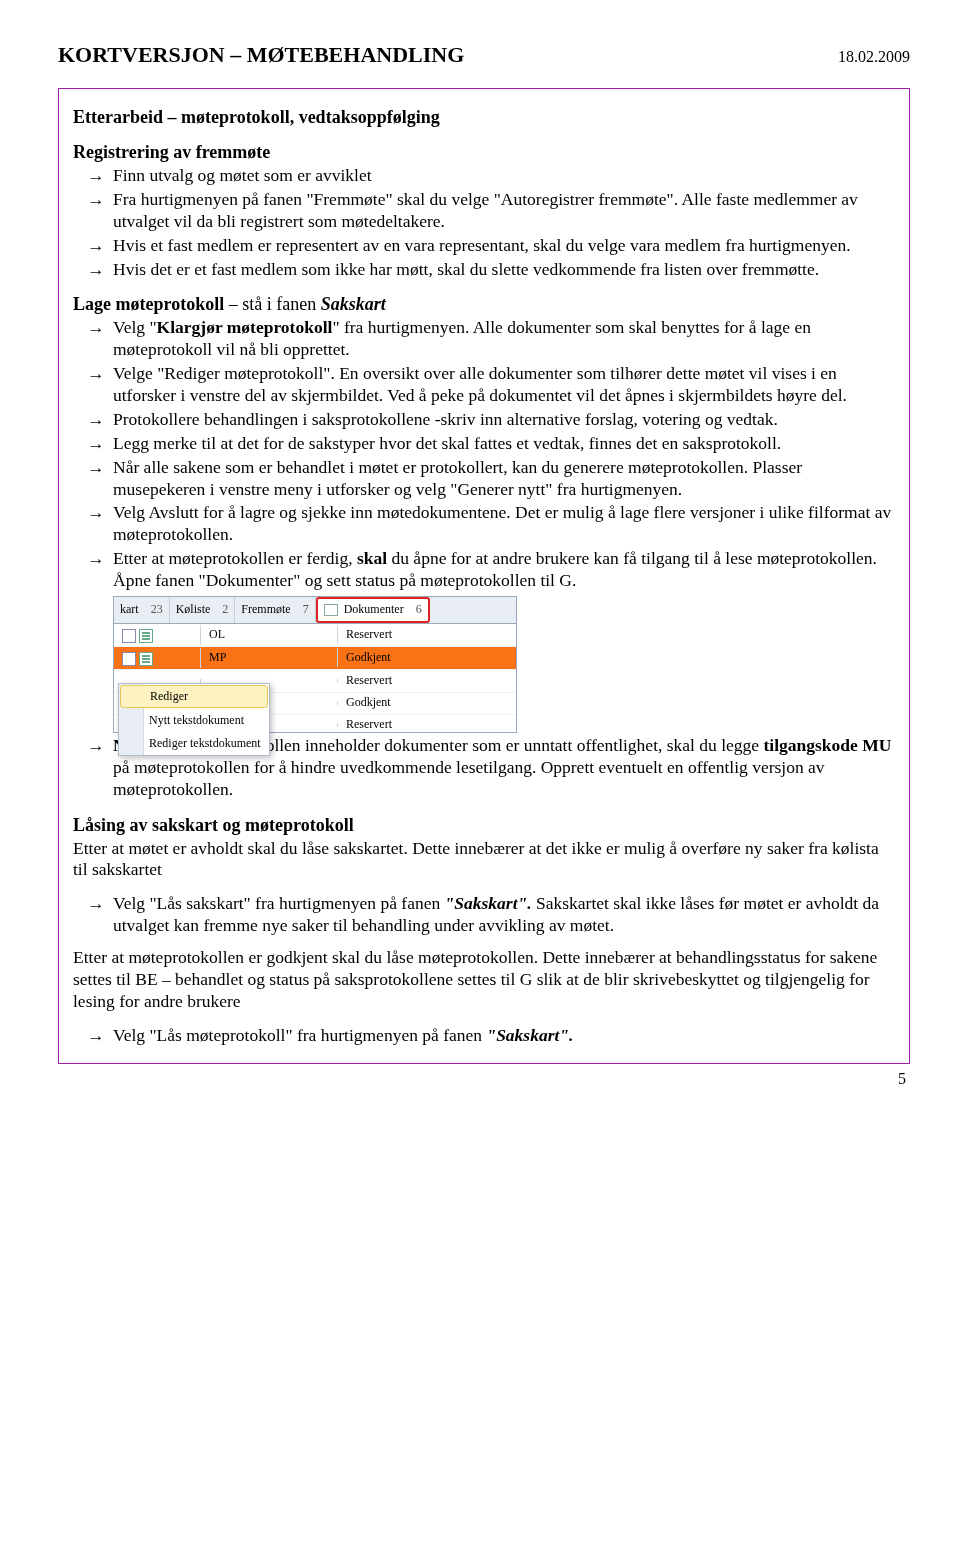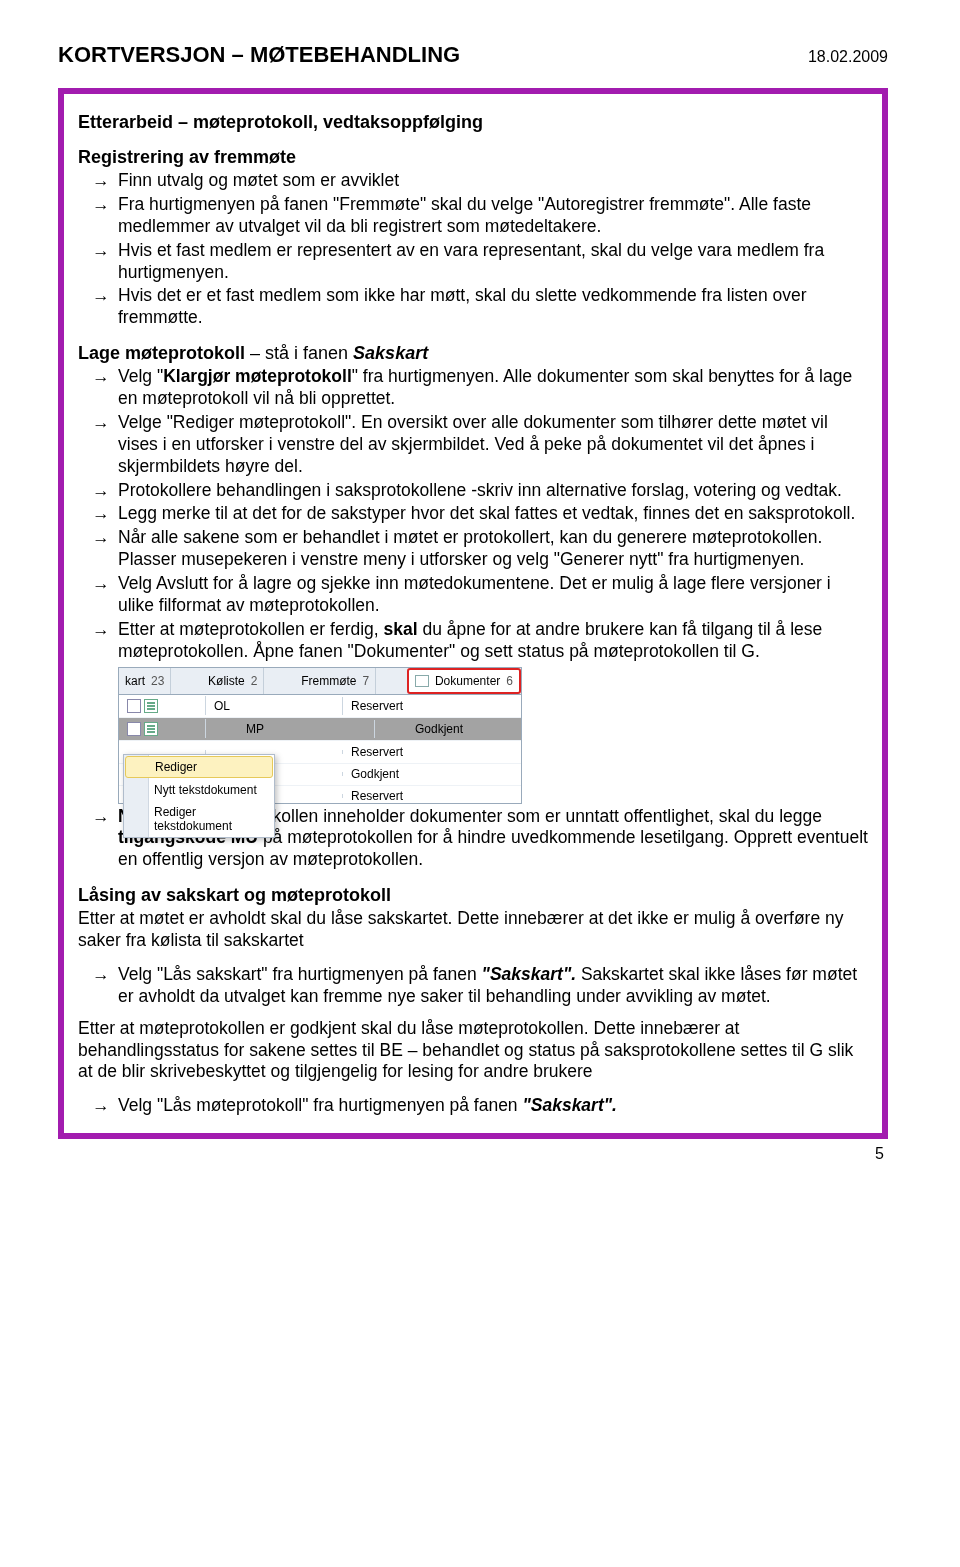--- a/index.html
+++ b/index.html
@@ -4,39 +4,40 @@
 <style>
   body {
     margin: 0;
     padding: 0;
     font-family: Arial, Helvetica, sans-serif;
     background: #fff;
     color: #000;
     width: 960px;
   }
   .page {
-    padding: 42px 72px 30px 58px;
+    padding: 42px 50px 30px 58px;
     box-sizing: border-box;
     width: 960px;
+    font-family: Liberation Serif, serif;
   }
   .header-row {
     display: flex;
     justify-content: space-between;
     align-items: baseline;
     margin-bottom: 20px;
   }
   .header-title {
     font-size: 22px;
     font-weight: bold;
   }
   .header-date {
     font-size: 16px;
   }
   .content-box {
-    border: 6px solid #a21caf;
+    border: 1px solid #a21caf;
     padding: 18px 14px 14px 14px;
   }
   .section-title {
     font-size: 18px;
     font-weight: bold;
     margin: 0 0 14px 0;
   }
   .sub-title {
     font-size: 18px;
     font-weight: bold;
@@ -70,40 +71,39 @@
     margin: 4px 0 2px 40px;
   }
   .tabbar {
     display: flex;
     align-items: center;
     height: 26px;
     background: #e9eef4;
     border: 1px solid #9ab;
     width: 402px;
     font-size: 12px;
-    justify-content: space-between;
   }
   .tab {
     display: flex;
     align-items: center;
     padding: 0 6px;
     height: 100%;
     border-right: 1px solid #c4cfda;
     gap: 4px;
     white-space: nowrap;
   }
   .tab.active {
     background: #fff;
     border: 2px solid #d22;
     border-radius: 3px;
     margin: -2px 0;
     box-sizing: border-box;
     height: 26px;
   }
-  .tab-count { color: #555; margin-left: 2px; }
+  .tab-count { color: #555; margin-left: 8px; }
   .panel-body {
     width: 402px;
     border: 1px solid #9ab;
     border-top: none;
     background: #fff;
   }
   .table-head {
     display: flex;
     background: #e9eef4;
     font-size: 12px;
@@ -118,21 +118,21 @@
   .col-status { flex: 1; border-right: none; }
   .table-row {
     display: flex;
     font-size: 12px;
     border-bottom: 1px solid #eef2f6;
     align-items: center;
     height: 22px;
     position: relative;
   }
   .table-row .td { padding: 2px 8px; }
-  .table-row.highlight { background: #a3a3a3; gap: 32px; }
+  .table-row.highlight { background: #f97316; }
   .icon {
     display: inline-block;
     width: 14px; height: 14px;
     vertical-align: middle;
   }
   .icon-doc {
     background: #fff;
     border: 1px solid #6a8;
     box-sizing: border-box;
     position: relative;

